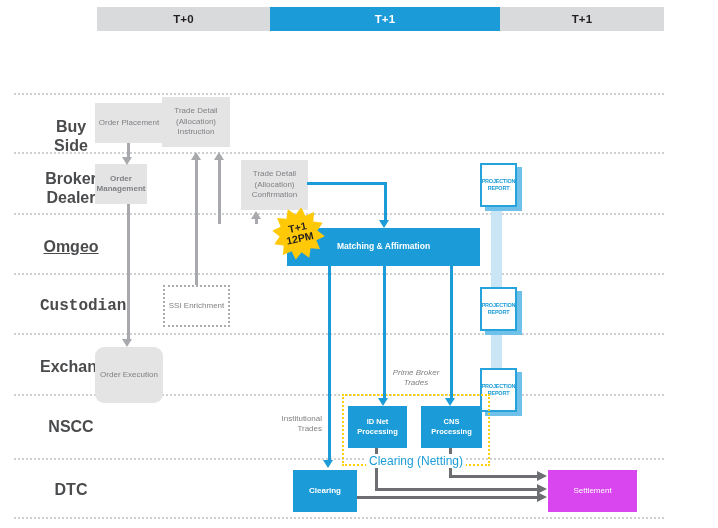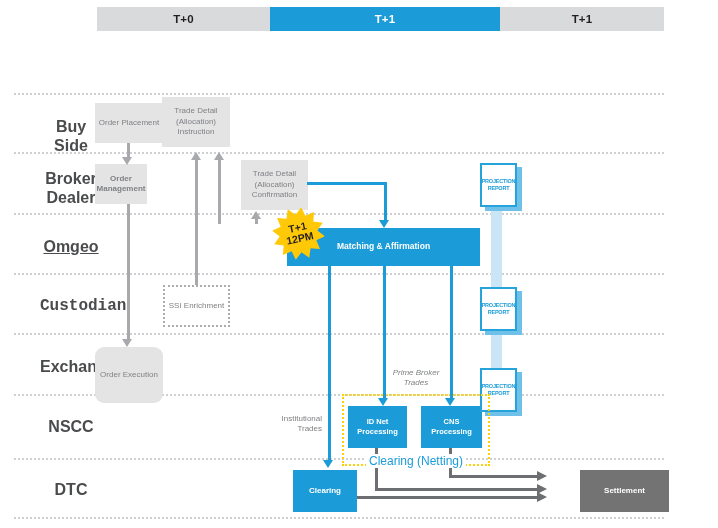--- a/index.html
+++ b/index.html
@@ -11,21 +11,21 @@
   .phase.active{background:#1b9cd8;color:#fff;}
   
   .lane-line{position:absolute;left:14px;width:650px;height:0;border-top:2px dotted #cdcfd1;z-index:0;}
   .lane-label{position:absolute;left:40px;width:62px;font-size:16px;font-weight:700;color:#4a4b4d;
               line-height:1.2;z-index:2;text-align:center;}
   
   .box{position:absolute;display:flex;align-items:center;justify-content:center;text-align:center;
        font-size:8px;line-height:1.3;z-index:2;padding:2px;box-sizing:border-box;}
   .gray-box{background:#e4e4e5;color:#7f8184;}
   .blue-box{background:#1b9cd8;color:#fff;font-weight:700;font-size:7.5px;}
-  .dark-box{background:#737373;color:#fff;font-weight:700;font-size:8px;margin-left:32px;}
+  .dark-box{background:#d946ef;color:#fff;font-weight:400;font-size:8px;}
   .dotted-box{background:#fff;border:2px dotted #aaacae;color:#7f8184;}
   .report{position:absolute;width:37px;height:44px;background:#fff;border:2px solid #27a3dc;
           box-shadow:5px 4px 0 #6fc1ea;color:#1b9cd8;font-weight:700;font-size:5.5px;line-height:1.25;
           display:flex;align-items:center;justify-content:center;text-align:center;z-index:2;
           box-sizing:border-box;letter-spacing:-0.2px;}
   .ribbon{position:absolute;left:491px;top:204px;width:11px;height:170px;background:#c9e5f6;z-index:1;}
   
   .vline{position:absolute;width:3px;background:currentColor;z-index:3;}
   .hline{position:absolute;height:3px;background:currentColor;z-index:3;}
   .ah{position:absolute;width:0;height:0;z-index:3;}

